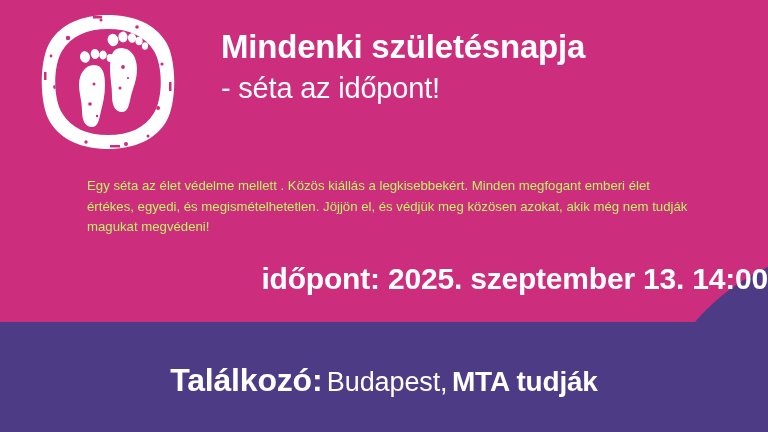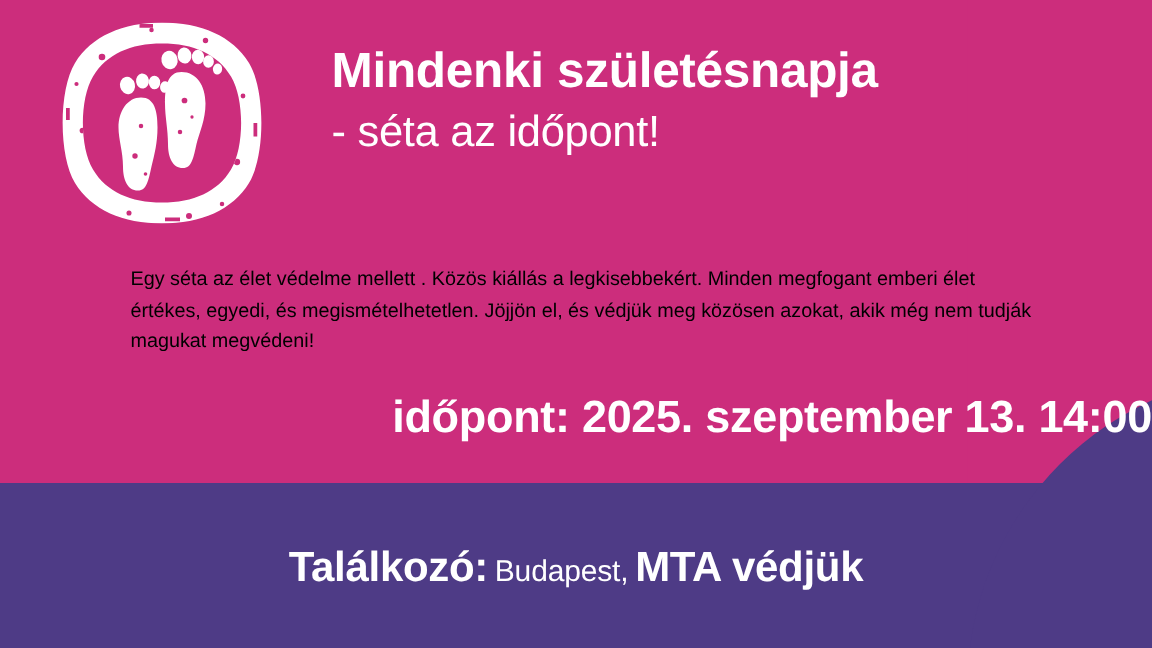--- a/index.html
+++ b/index.html
@@ -83,21 +83,21 @@
     letter-spacing: -0.2px;
     white-space: nowrap;
   }
 
   
   .body-text {
     position: absolute;
     left: 87px;
     top: 176px;
     width: 610px;
-    color: #000000;
+    color: #bef264;
     font-size: 13.2px;
     line-height: 20.5px;
     font-weight: normal;
   }
 
   
   .date-line {
     position: absolute;
     left: 0;
     top: 262px;
@@ -114,26 +114,26 @@
   .meet-line {
     position: absolute;
     left: 0;
     top: 362px;
     width: 768px;
     text-align: center;
     color: #ffffff;
     white-space: nowrap;
   }
   .meet-label {
-    font-size: 28px;
+    font-size: 32px;
     font-weight: bold;
     letter-spacing: -0.2px;
   }
   .meet-city {
-    font-size: 20px;
+    font-size: 27px;
     font-weight: normal;
     letter-spacing: -0.1px;
   }
   .meet-place {
     font-size: 28px;
     font-weight: bold;
     letter-spacing: -0.2px;
   }
 </style>
 </head>
@@ -235,16 +235,16 @@
     <div class="subtitle">- séta az időpont!</div>
   </div>
 
   <div class="body-text">Egy séta az élet védelme mellett . Közös kiállás a legkisebbekért. Minden megfogant emberi élet értékes, egyedi, és megismételhetetlen. Jöjjön el, és védjük meg közösen azokat, akik még nem tudják magukat megvédeni!</div>
 
   <div class="date-line">időpont: 2025. szeptember 13. 14:00</div>
 
   <div class="meet-line">
     <span class="meet-label">Találkozó:</span>
     <span class="meet-city">Budapest,</span>
-    <span class="meet-place">MTA védjük</span>
+    <span class="meet-place">MTA tudják</span>
   </div>
 
 </div>
 
 </body></html>

